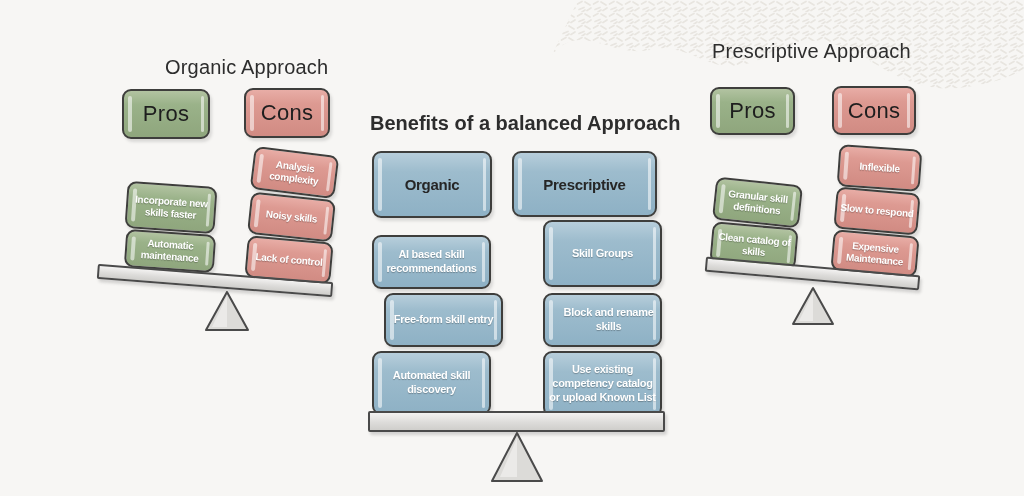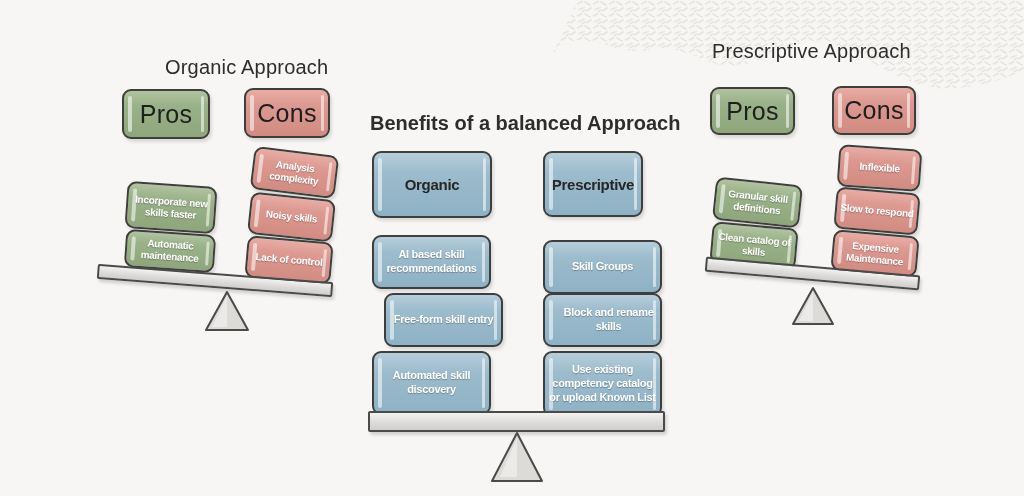--- a/index.html
+++ b/index.html
@@ -27,21 +27,21 @@
     content:"";position:absolute;top:5px;bottom:5px;width:3.5px;border-radius:3px;
     background:rgba(255,255,255,.55);
   }
   .pill::before{left:4px}
   .pill::after{right:4px}
 
   .green{background:linear-gradient(180deg,#b2c3a1 0%,#9ab289 30%,#8fa67d 100%);}
   .red{background:linear-gradient(180deg,#e8ada6 0%,#dd9a92 30%,#d18b83 100%);}
   .blue{background:linear-gradient(180deg,#b7cedb 0%,#9dbccd 30%,#8eb1c5 100%);border-radius:9px;}
 
-  .big{font-size:25px;color:#1e1e1e;font-weight:500;letter-spacing:0.3px;}
+  .big{font-size:22px;color:#1e1e1e;font-weight:500;letter-spacing:0.3px;}
   .hdr{font-size:15px;font-weight:bold;color:#262626;letter-spacing:-0.3px;}
   .small{
     font-size:10px;font-weight:bold;color:#fff;line-height:1.18;
     padding:1px 3px;letter-spacing:-0.3px;
     text-shadow:0 1px 1px rgba(0,0,0,.28);
   }
   .mid{
     font-size:11px;font-weight:bold;color:#fff;line-height:1.25;
     padding:2px 4px;letter-spacing:-0.3px;
     text-shadow:0 1px 1px rgba(0,0,0,.28);
@@ -91,27 +91,27 @@
 
   <div class="plank" style="left:97px;top:273px;width:236px;transform:rotate(4.4deg);"></div>
   <svg class="fulcrum" style="left:203px;top:290px;" width="48" height="42">
     <polygon points="24,2 3,40 45,40" fill="#dcdbd8" stroke="#4a4a4a" stroke-width="2" stroke-linejoin="round"></polygon>
     <polygon points="24,6 9,37 24,37" fill="#efeeec" opacity="0.8"></polygon>
   </svg>
 
   <div class="center-title" style="left:370px;top:112px;font-weight:bold;">Benefits of a balanced Approach</div>
 
   <div class="pill blue hdr" style="left:372px;top:151px;width:120px;height:67px;">Organic</div>
-  <div class="pill blue hdr" style="left:543px;top:151px;width:100px;height:66px;">Prescriptive</div>
+  <div class="pill blue hdr" style="left:512px;top:151px;width:145px;height:66px;">Prescriptive</div>
 
   <div class="pill blue mid" style="left:372px;top:235px;width:119px;height:54px;">AI based skill recommendations</div>
   <div class="pill blue mid" style="left:384px;top:293px;width:119px;height:54px;">Free-form skill entry</div>
   <div class="pill blue mid" style="left:372px;top:351px;width:119px;height:64px;">Automated skill discovery</div>
 
-  <div class="pill blue mid" style="left:543px;top:240px;width:119px;height:54px;">Skill Groups</div>
+  <div class="pill blue mid" style="left:543px;top:220px;width:119px;height:67px;">Skill Groups</div>
   <div class="pill blue mid" style="left:543px;top:293px;width:119px;height:54px;padding-left:16px;">Block and rename skills</div>
   <div class="pill blue mid" style="left:543px;top:351px;width:119px;height:66px;">Use existing competency catalog or upload Known List</div>
 
   <div class="plank" style="left:368px;top:411px;width:297px;height:21px;"></div>
   <svg class="fulcrum" style="left:488px;top:430px;" width="58" height="54">
     <polygon points="29,3 4,51 54,51" fill="#dcdbd8" stroke="#4a4a4a" stroke-width="2" stroke-linejoin="round"></polygon>
     <polygon points="29,8 12,47 29,47" fill="#efeeec" opacity="0.8"></polygon>
   </svg>
 
   <div class="seesaw-title" style="left:712px;top:40px;">Prescriptive Approach</div>

